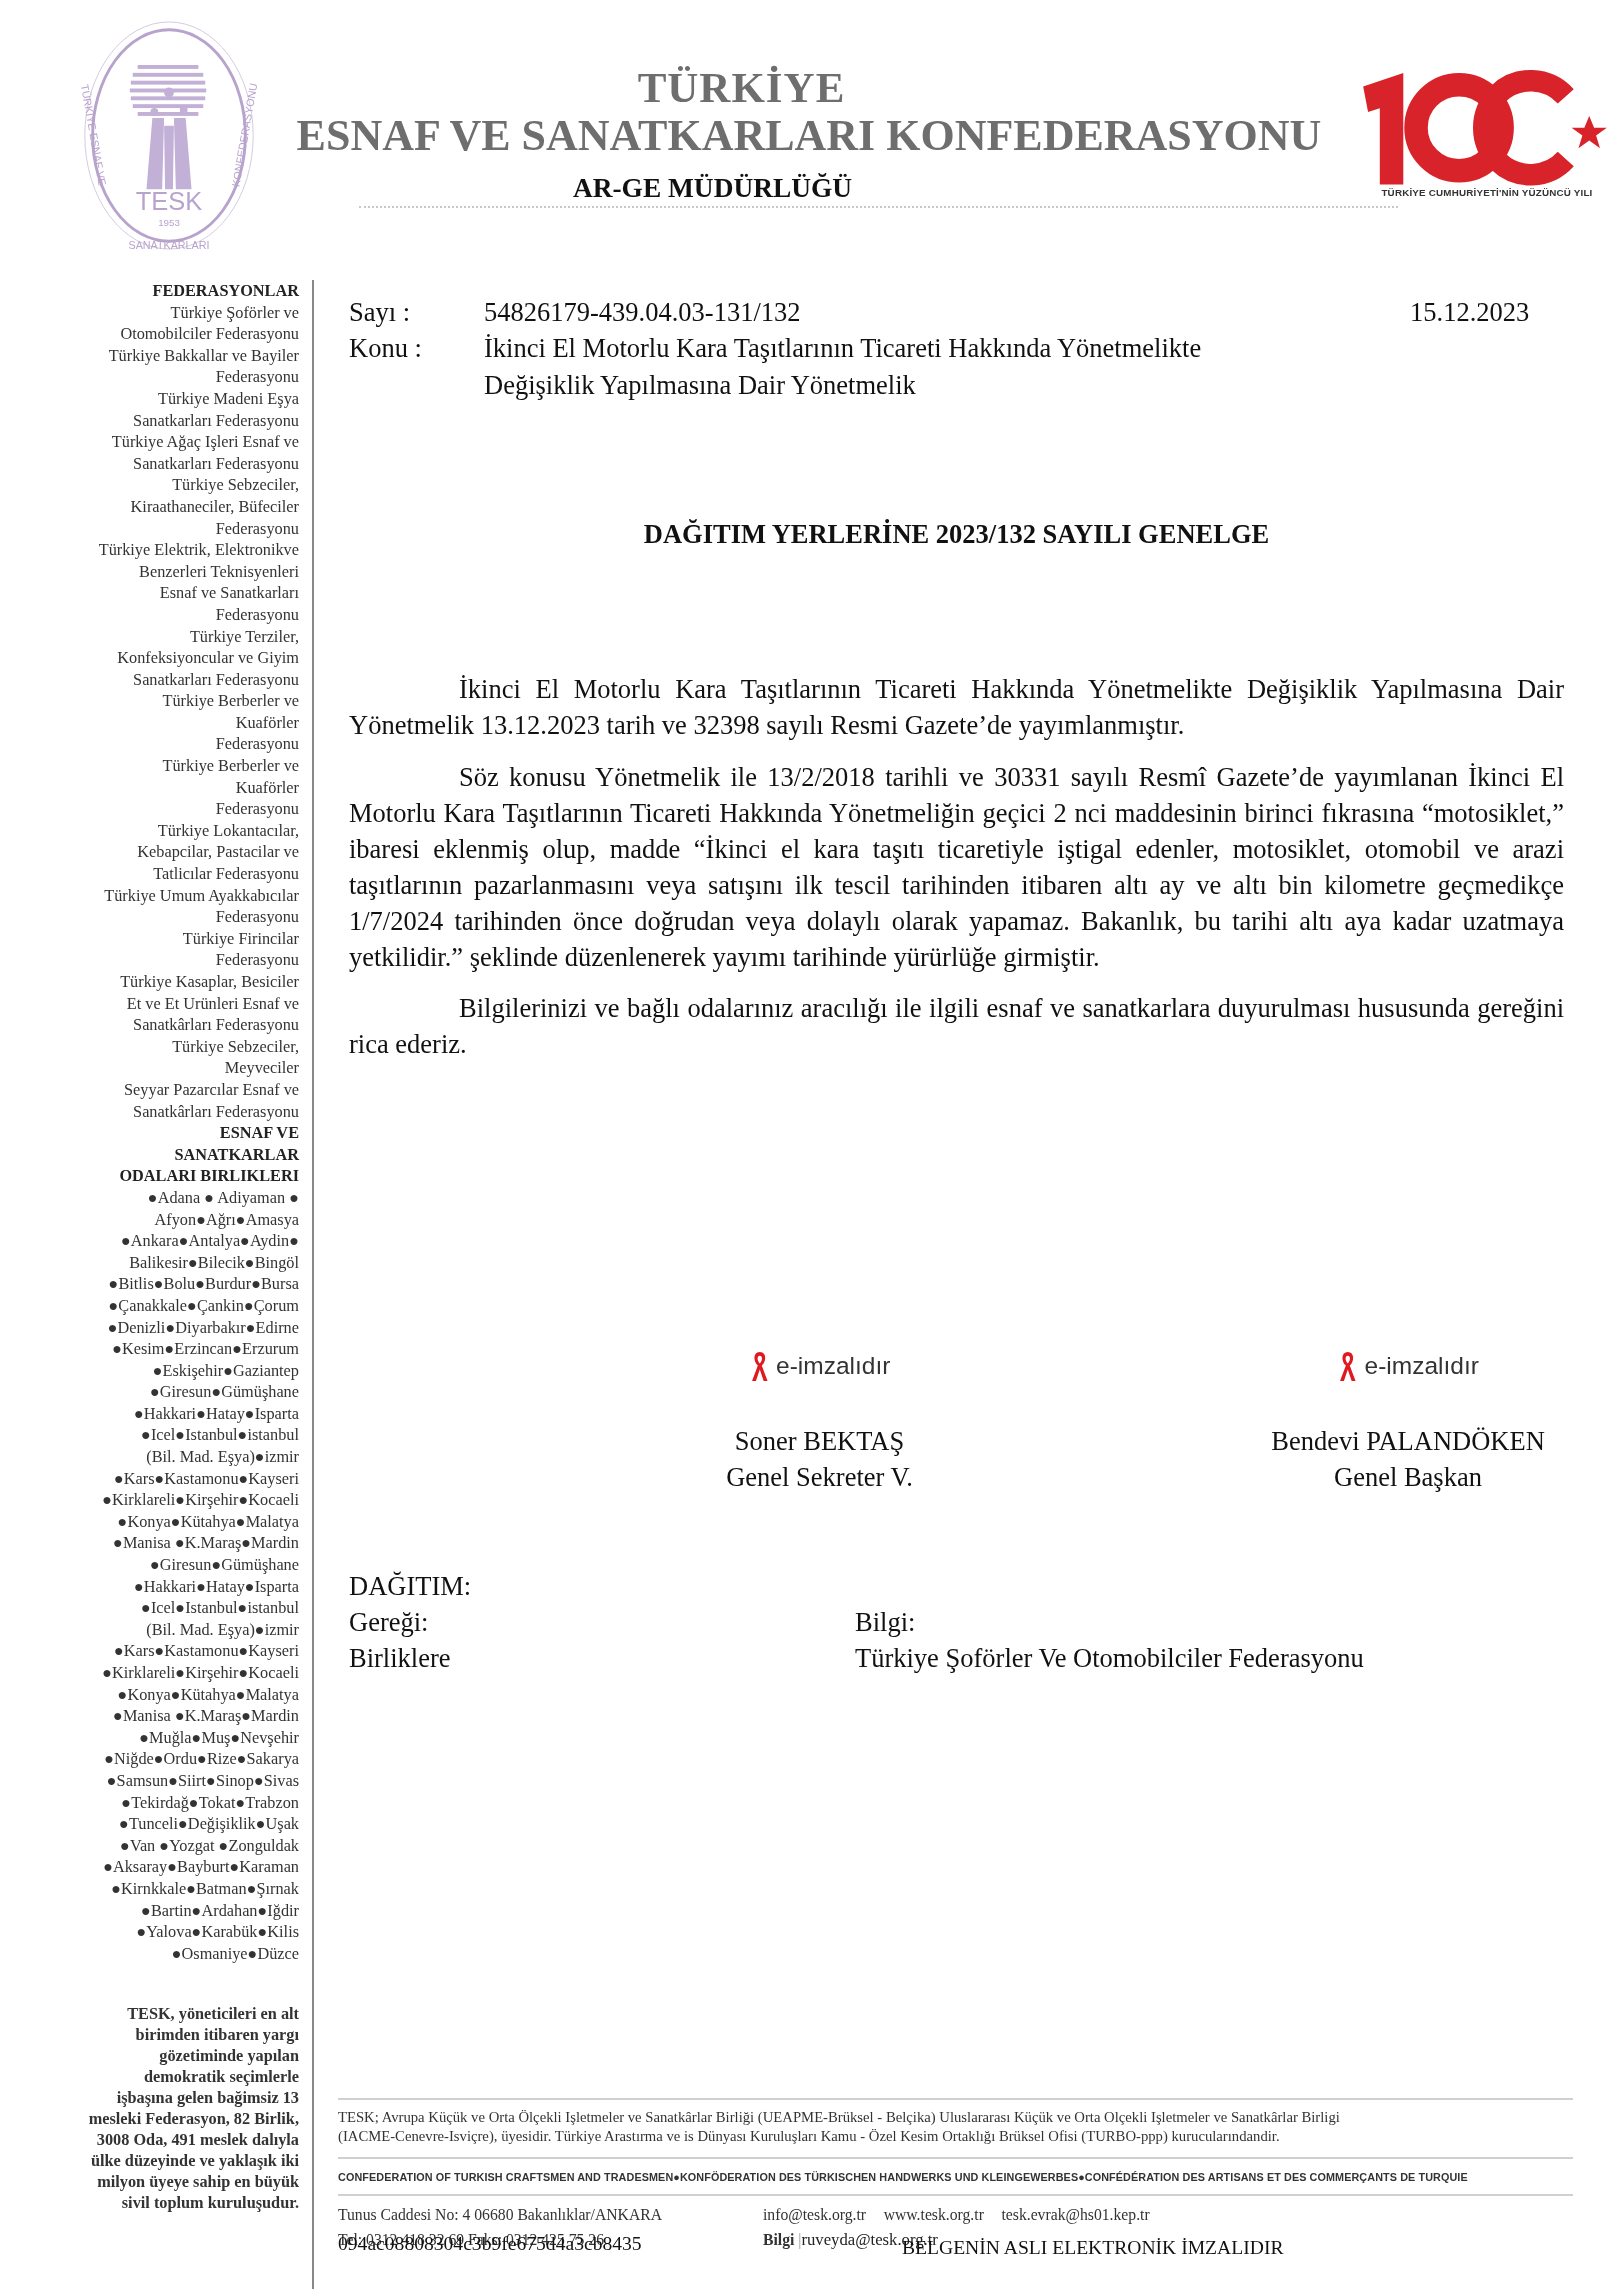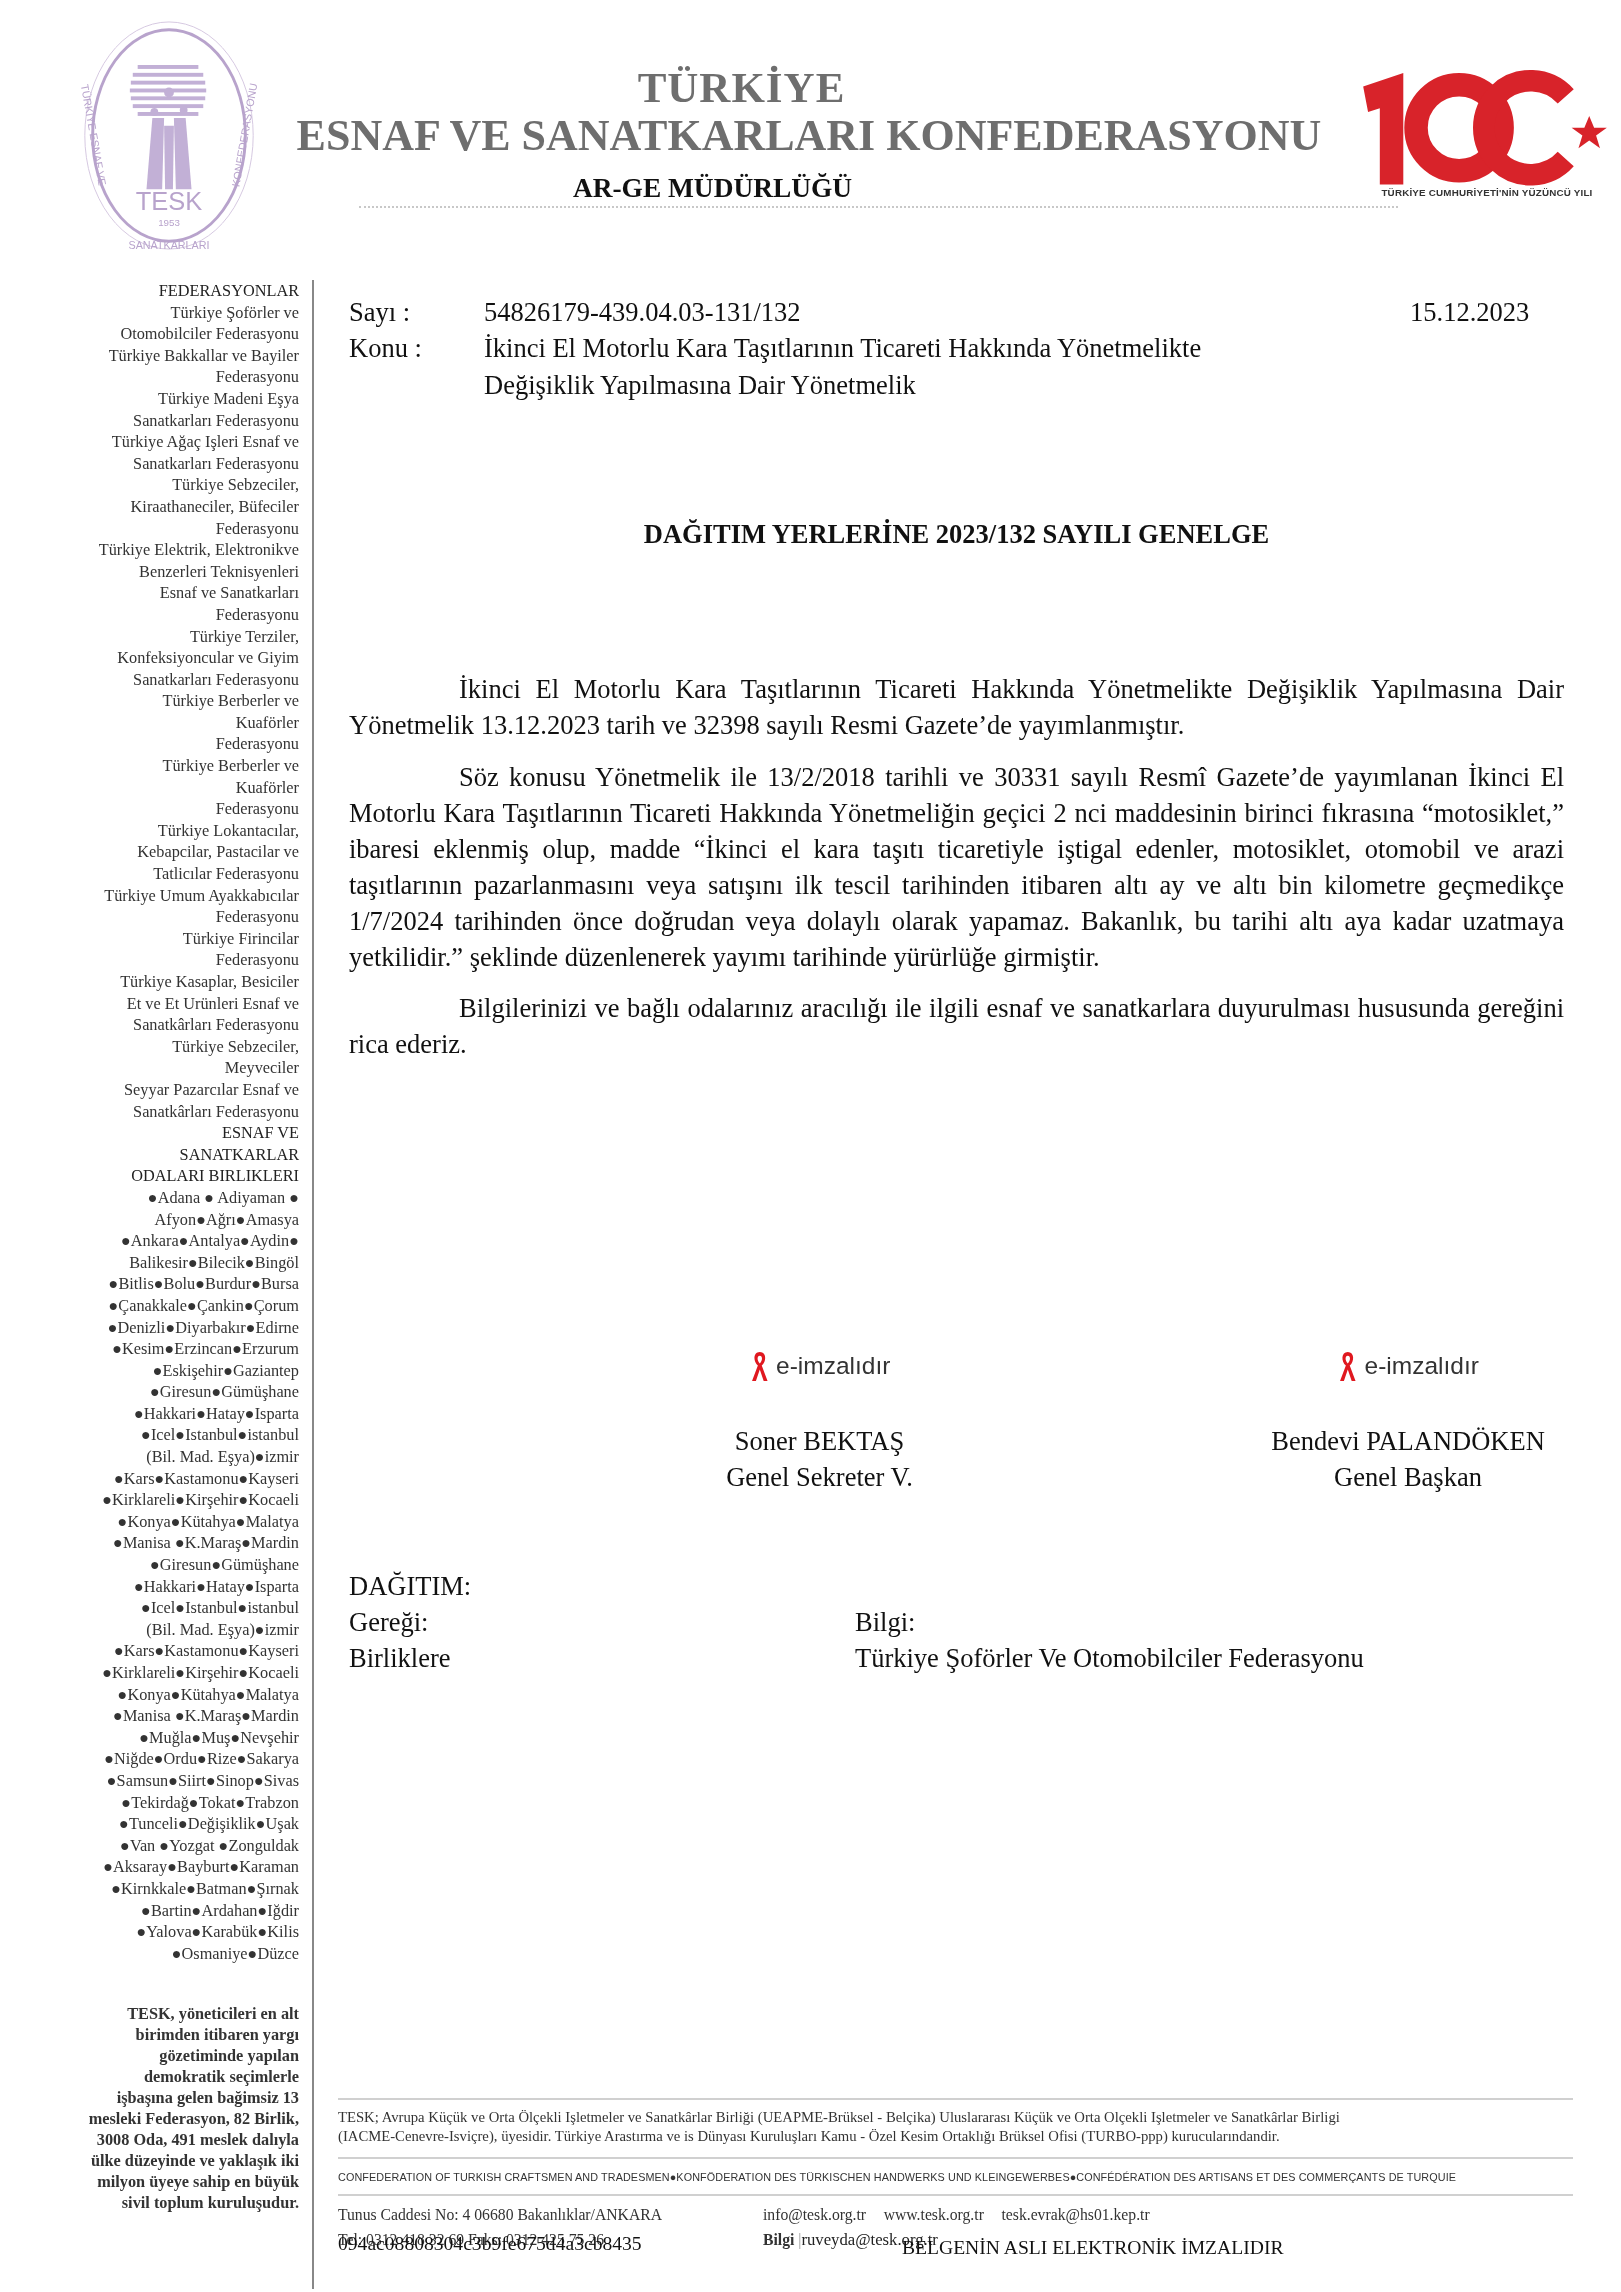--- a/index.html
+++ b/index.html
@@ -9,21 +9,21 @@
   .hdr-logo-tesk { position: absolute; left: 76px; top: 17.6px; width: 186px; height: 235px; }
   .hdr-title-1 { position: absolute; left: 0; width: 1621px; top: 63px; text-align: center; font-family: "Liberation Serif", serif; font-weight: bold; font-size: 43px; color: #6e6e6e; letter-spacing: 1px; transform: translateX(-69px); }
   .hdr-title-2 { position: absolute; left: 265px; top: 110px; width: 1088px; font-family: "Liberation Serif", serif; font-weight: bold; font-size: 44px; color: #6e6e6e; white-space: nowrap; text-align: center; }
   .hdr-title-3 { position: absolute; left: 0; width: 1621px; top: 173px; text-align: center; font-weight: bold; font-size: 27.4px; color: #111; transform: translateX(-98px); }
   .hdr-dots { position: absolute; left: 359px; top: 206px; width: 1039px; border-top: 2px dotted #c8c8c8; }
   .hdr-logo-100 { position: absolute; left: 1358px; top: 69px; width: 255px; height: 137px; }
   .hdr-100-caption { position: absolute; left: 1372px; top: 187px; width: 230px; text-align: center; font-family: "Liberation Sans", sans-serif; font-size: 9.8px; font-weight: bold; color: #333; letter-spacing: 0.2px; }
 
   
   .sidebar { position: absolute; left: 0; top: 280px; width: 299px; text-align: right; font-family: "Liberation Serif", serif; font-size: 16.3px; line-height: 21.6px; color: #333; }
-  .sidebar .sb-head { font-weight: normal; color: #222; }
+  .sidebar .sb-head { font-weight: bold; color: #222; }
   .sidebar .sb-line { display: block; white-space: nowrap; }
   .sidebar .sb-bullets { color: #333; }
   .sidebar-note { position: absolute; left: 0; top: 2003px; width: 299px; text-align: right; font-size: 16.3px; line-height: 21px; color: #333; font-weight: bold; }
   .sidebar-note .sb-line { display: block; white-space: nowrap; }
   .vline { position: absolute; left: 312px; top: 280px; height: 2009px; border-left: 2px solid #888; }
 
   
   .main { position: absolute; left: 349px; top: 294px; width: 1215px; font-size: 26.5px; line-height: 36px; color: #111; }
   .meta-row { position: absolute; left: 0; white-space: nowrap; }
   .meta-label { position: absolute; left: 0; }
@@ -42,21 +42,21 @@
   .sig-name, .sig-role { display: block; font-size: 26.5px; line-height: 36px; }
 
   .dist { position: absolute; left: 0; top: 1274px; width: 1215px; }
   .dist-row { position: relative; height: 36px; }
   .dist-col-r { position: absolute; left: 506px; top: 0; white-space: nowrap; }
 
   
   .footer { position: absolute; left: 338px; top: 2098px; width: 1235px; font-family: "Liberation Serif", serif; color: #333; }
   .f-rule { border-top: 2px solid #d0d0d0; width: 1235px; }
   .f-intl { font-size: 14.7px; line-height: 19.6px; padding: 7.8px 0 9.8px 0; white-space: nowrap; }
-  .f-conf { font-family: "Liberation Sans", sans-serif; font-size: 10.8px; font-weight: normal; color: #333; padding: 11.8px 0 11.8px 0; white-space: nowrap; letter-spacing: 0.1px; }
+  .f-conf { font-family: "Liberation Sans", sans-serif; font-size: 10.8px; font-weight: bold; color: #333; padding: 11.8px 0 11.8px 0; white-space: nowrap; letter-spacing: 0.1px; }
   .f-contact { position: relative; font-size: 15.7px; line-height: 25.5px; padding-top: 19px; height: 55px; }
   .f-contact .c-left { position: absolute; left: 0; }
   .f-contact .c-right { position: absolute; left: 425px; }
   .f-contact .l2 { top: 31px; }
   .f-contact .l1 { top: 5.9px; }
   .c-right .gap { display: inline-block; width: 17.6px; }
   .bilgi-label { font-weight: bold; color: #333; }
   .bilgi-email { color: #222; font-size: 16.7px; }
   .hash { position: absolute; left: 338px; top: 2233px; font-size: 19.6px; color: #111; }
   .asli { position: absolute; left: 902px; top: 2237px; font-size: 19.6px; color: #111; }

